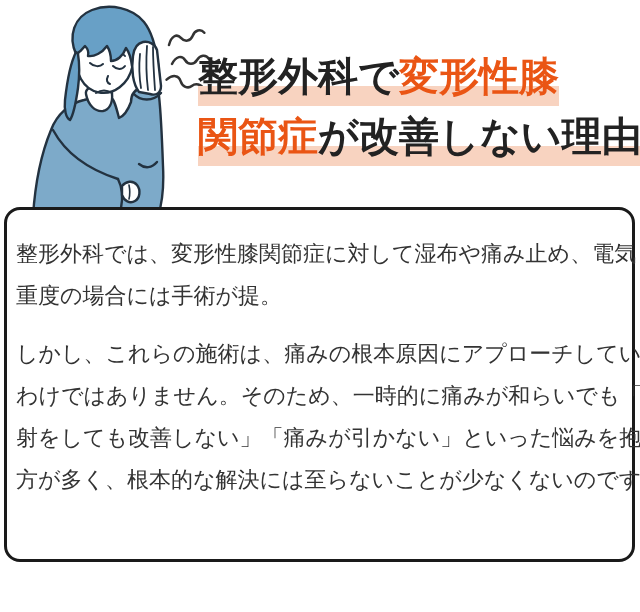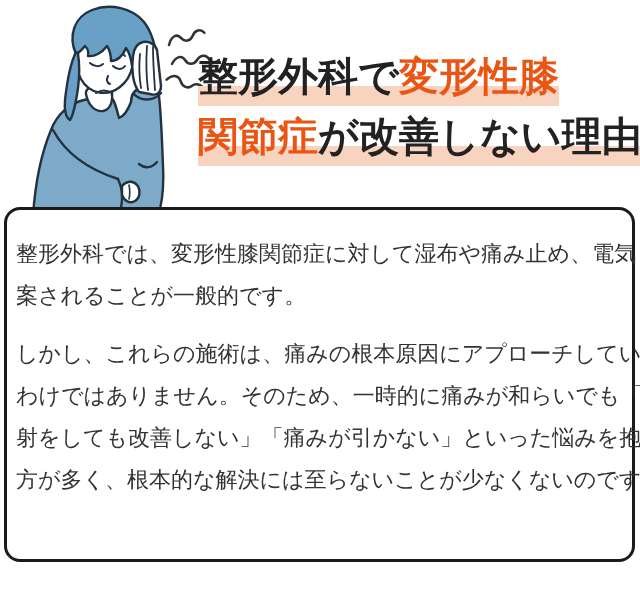--- a/index.html
+++ b/index.html
@@ -154,21 +154,21 @@
       <span class="hl"><span>整形外科で</span><span class="t-accent">変形性膝</span></span>
     </div>
     <div class="title-line">
       <span class="hl"><span class="t-accent">関節症</span><span>が改善しない理由</span></span>
     </div>
   </div>
 
   <div class="info-box">
     <div class="para">
       <div class="text-line">整形外科では、変形性膝関節症に対して湿布や痛み止め、電気</div>
-      <div class="text-line">案されることが一般的です。</div>
+      <div class="text-line">重度の場合には手術が提。</div>
     </div>
     <div class="para">
       <div class="text-line">しかし、これらの施術は、痛みの根本原因にアプローチしている</div>
       <div class="text-line">わけではありません。そのため、一時的に痛みが和らいでも「注</div>
       <div class="text-line">射をしても改善しない」「痛みが引かない」といった悩みを抱える</div>
       <div class="text-line">方が多く、根本的な解決には至らないことが少なくないのです。</div>
     </div>
   </div>
 
 </div>

